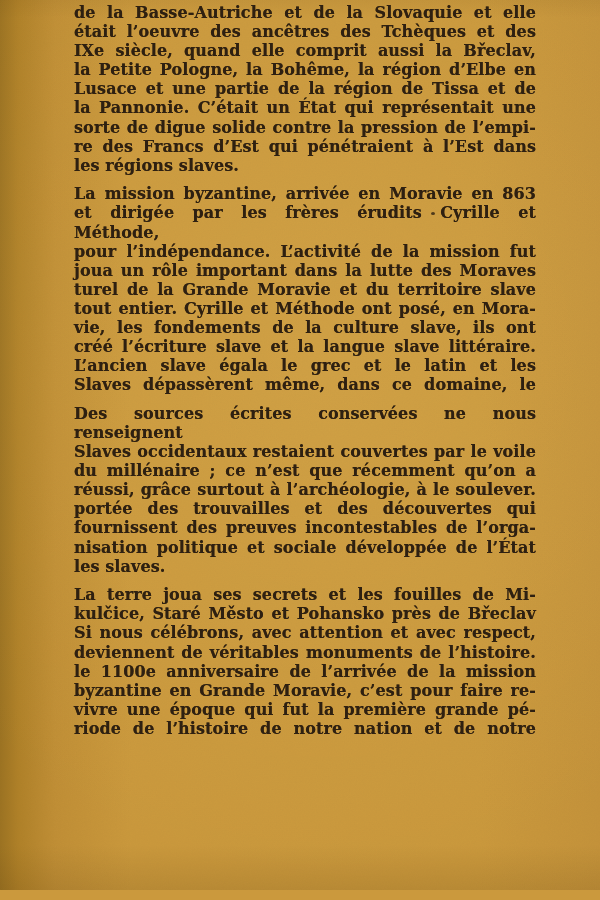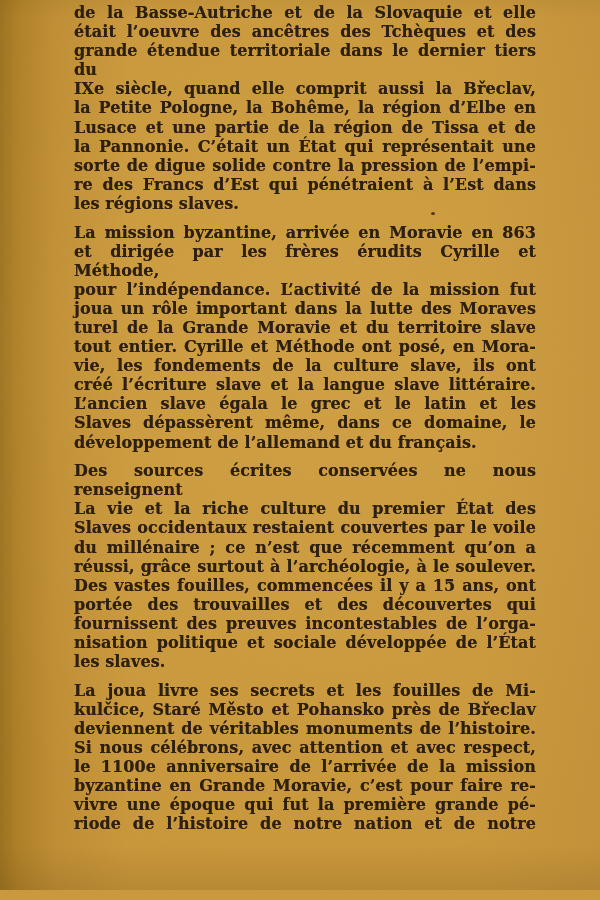--- a/index.html
+++ b/index.html
@@ -92,59 +92,55 @@
       <feTurbulence type="fractalNoise" baseFrequency="0.85" numOctaves="2" stitchTiles="stitch"></feTurbulence>
       <feColorMatrix type="matrix" values="0 0 0 0 0.2  0 0 0 0 0.13  0 0 0 0 0.03  0 0 0 1 0"></feColorMatrix>
     </filter>
     <rect width="600" height="900" filter="url(#noiseF)"></rect>
   </svg>
 
   <div class="text-block">
       <p class="para">
         <span class="line">de la Basse-Autriche et de la Slovaquie et elle</span>
         <span class="line">était l’oeuvre des ancêtres des Tchèques et des</span>
-        <span class="line">grande étendue territoriale dans le dernier tiers du</span>
         <span class="line">IXe siècle, quand elle comprit aussi la Břeclav,</span>
         <span class="line">la Petite Pologne, la Bohême, la région d’Elbe en</span>
         <span class="line">Lusace et une partie de la région de Tissa et de</span>
         <span class="line">la Pannonie. C’était un État qui représentait une</span>
         <span class="line">sorte de digue solide contre la pression de l’empi-</span>
         <span class="line">re des Francs d’Est qui pénétraient à l’Est dans</span>
         <span class="line last">les régions slaves.</span>
       </p>
       <p class="para">
         <span class="line">La mission byzantine, arrivée en Moravie en 863</span>
         <span class="line">et dirigée par les frères érudits Cyrille et Méthode,</span>
         <span class="line">pour l’indépendance. L’activité de la mission fut</span>
         <span class="line">joua un rôle important dans la lutte des Moraves</span>
         <span class="line">turel de la Grande Moravie et du territoire slave</span>
         <span class="line">tout entier. Cyrille et Méthode ont posé, en Mora-</span>
         <span class="line">vie, les fondements de la culture slave, ils ont</span>
         <span class="line">créé l’écriture slave et la langue slave littéraire.</span>
         <span class="line">L’ancien slave égala le grec et le latin et les</span>
         <span class="line">Slaves dépassèrent même, dans ce domaine, le</span>
-        <span class="line last">développement de l’allemand et du français.</span>
       </p>
       <p class="para">
         <span class="line">Des sources écrites conservées ne nous renseignent</span>
-        <span class="line">La vie et la riche culture du premier État des</span>
         <span class="line">Slaves occidentaux restaient couvertes par le voile</span>
         <span class="line">du millénaire ; ce n’est que récemment qu’on a</span>
         <span class="line">réussi, grâce surtout à l’archéologie, à le soulever.</span>
-        <span class="line">Des vastes fouilles, commencées il y a 15 ans, ont</span>
         <span class="line">portée des trouvailles et des découvertes qui</span>
         <span class="line">fournissent des preuves incontestables de l’orga-</span>
         <span class="line">nisation politique et sociale développée de l’État</span>
         <span class="line last">les slaves.</span>
       </p>
       <p class="para">
-        <span class="line">La joua livre ses secrets et les fouilles de Mi-</span>
+        <span class="line">La terre joua ses secrets et les fouilles de Mi-</span>
         <span class="line">kulčice, Staré Město et Pohansko près de Břeclav</span>
+        <span class="line">Si nous célébrons, avec attention et avec respect,</span>
         <span class="line">deviennent de véritables monuments de l’histoire.</span>
-        <span class="line">Si nous célébrons, avec attention et avec respect,</span>
         <span class="line">le 1100e anniversaire de l’arrivée de la mission</span>
         <span class="line">byzantine en Grande Moravie, c’est pour faire re-</span>
         <span class="line">vivre une époque qui fut la première grande pé-</span>
         <span class="line">riode de l’histoire de notre nation et de notre</span>
       </p>
     </div>
 
   <div class="speck dark"></div>
 </div>
 

